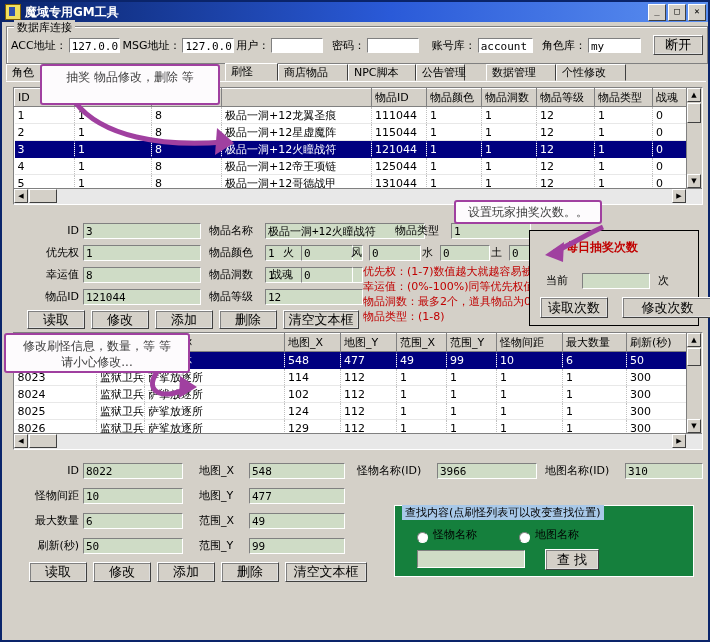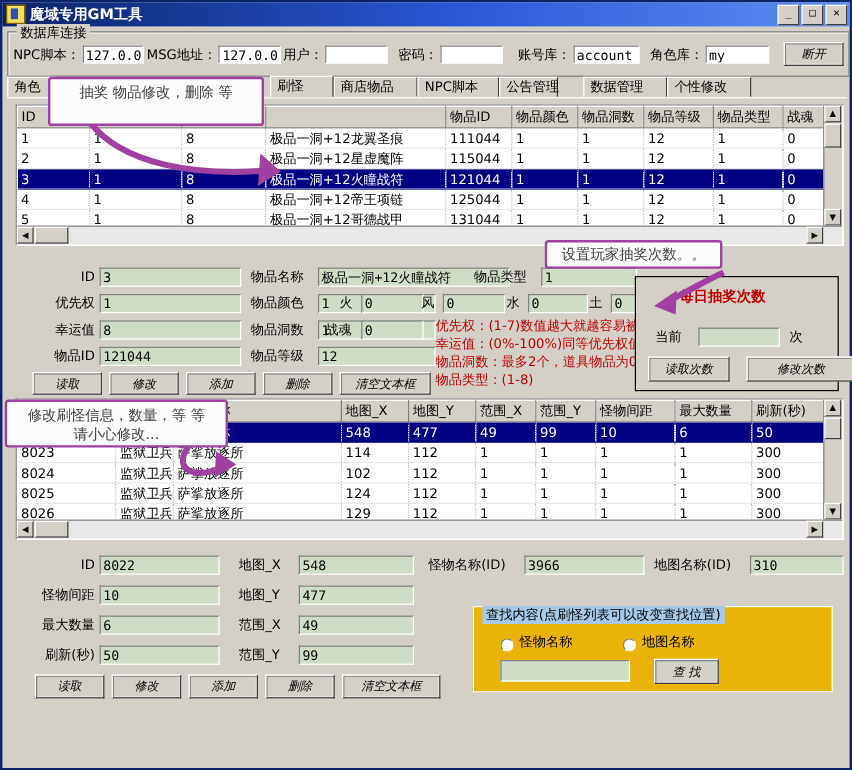--- a/index.html
+++ b/index.html
@@ -45,24 +45,23 @@
     background:#ffffff;border:1px solid;
     border-color:#808080 #ffffff #ffffff #808080;
     height:15px;line-height:15px;font-size:11px;
     padding:0 2px;font-family:"DejaVu Sans Mono",monospace;
     box-sizing:border-box;overflow:hidden;white-space:nowrap;
   }
   .btn{
     background:#d4d0c8;border:1px solid;
     border-color:#ffffff #404040 #404040 #ffffff;
     box-shadow:1px 1px 0 #808080 inset,-1px -1px 0 #dfdfdf inset;
-    font-size:10px;text-align:left;cursor:default;
+    font-size:13px;text-align:left;cursor:default;
     display:flex;align-items:center;justify-content:center;
     box-sizing:border-box;
-    font-style:italic;
   }
 
   
   .tabstrip{position:absolute;left:4px;top:62px;width:700px;height:18px;}
   .tab{
     position:absolute;top:0;height:17px;
     background:#d4d0c8;border:1px solid;
     border-color:#ffffff #404040 #d4d0c8 #ffffff;
     font-size:11px;line-height:15px;padding:0 5px;box-sizing:border-box;white-space:nowrap;
   }
@@ -113,21 +112,21 @@
   .redtxt{position:absolute;color:#c00000;font-size:11px;white-space:nowrap;line-height:14px;}
 
   
   #lotbox{position:absolute;left:527px;top:228px;width:170px;height:96px;
           background:#d4d0c8;border:1px solid #000000;box-sizing:border-box;}
   .lot-title{position:absolute;left:36px;top:8px;color:#c00000;font-size:12px;font-weight:bold;
              letter-spacing:0px;white-space:nowrap;}
 
   
   #searchgrp{position:absolute;left:392px;top:503px;width:300px;height:72px;
-             background:#eab308;border:1px solid #ffffff;box-sizing:border-box;}
+             background:#15803d;border:1px solid #ffffff;box-sizing:border-box;}
   #searchgrp .lg{position:absolute;top:-1px;left:7px;background:#a8c8e8;padding:0 3px;font-size:11px;}
   .radio{position:absolute;width:11px;height:11px;border-radius:50%;
          background:#ffffff;border:1px solid;border-color:#808080 #ffffff #ffffff #808080;box-sizing:border-box;}
 
   
   .callout{
     position:absolute;background:#fdfbfd;border:2px solid #a040a0;
     border-radius:3px;color:#404040;font-size:12px;
     text-align:center;z-index:50;box-sizing:border-box;
     padding-top:3px;line-height:16px;
@@ -146,21 +145,21 @@
     <div class="tb-btns">
       <div class="tb-btn">_</div>
       <div class="tb-btn">□</div>
       <div class="tb-btn">✕</div>
     </div>
   </div>
 
   <div class="group" id="dbconn">
     <span class="group-legend">数据库连接</span>
     <div class="row-inline">
-      <span class="lbl">NPC脚本：</span>
+      <span class="lbl">ACC地址：</span>
       <span class="txt" style="width:58px">127.0.0.1</span>
       <span class="lbl">MSG地址：</span>
       <span class="txt" style="width:58px">127.0.0.1</span>
       <span class="lbl">用户：</span>
       <span class="txt" style="width:58px"></span>
       <span class="lbl" style="margin-left:7px">密码：</span>
       <span class="txt" style="width:58px"></span>
       <span class="lbl" style="margin-left:11px">账号库：</span>
       <span class="txt" style="width:62px">account</span>
       <span class="lbl" style="margin-left:7px">角色库：</span>

